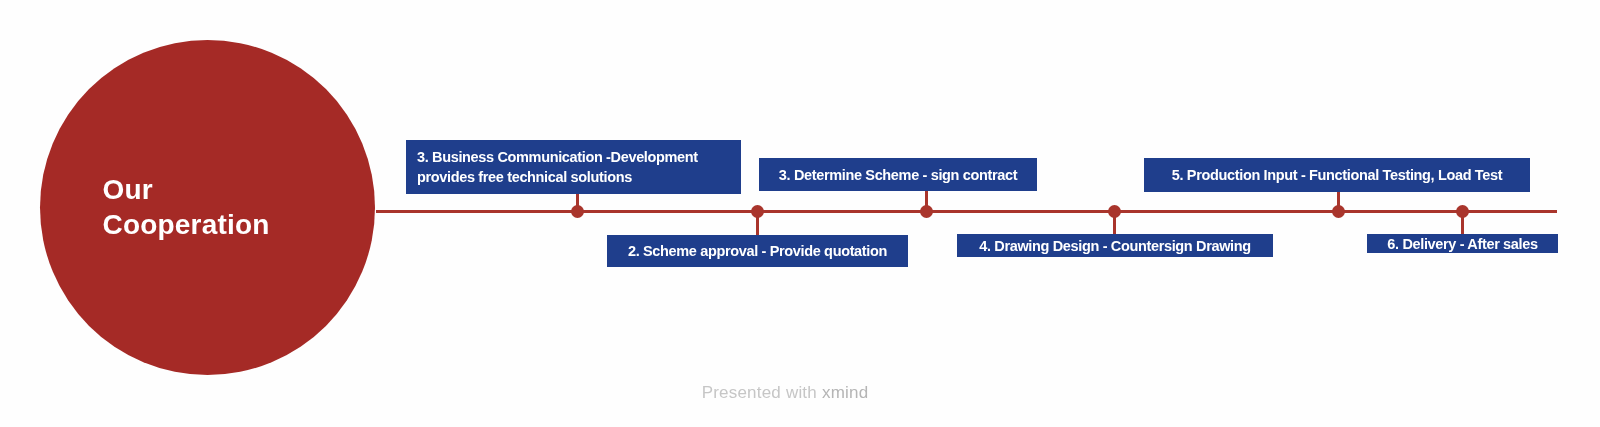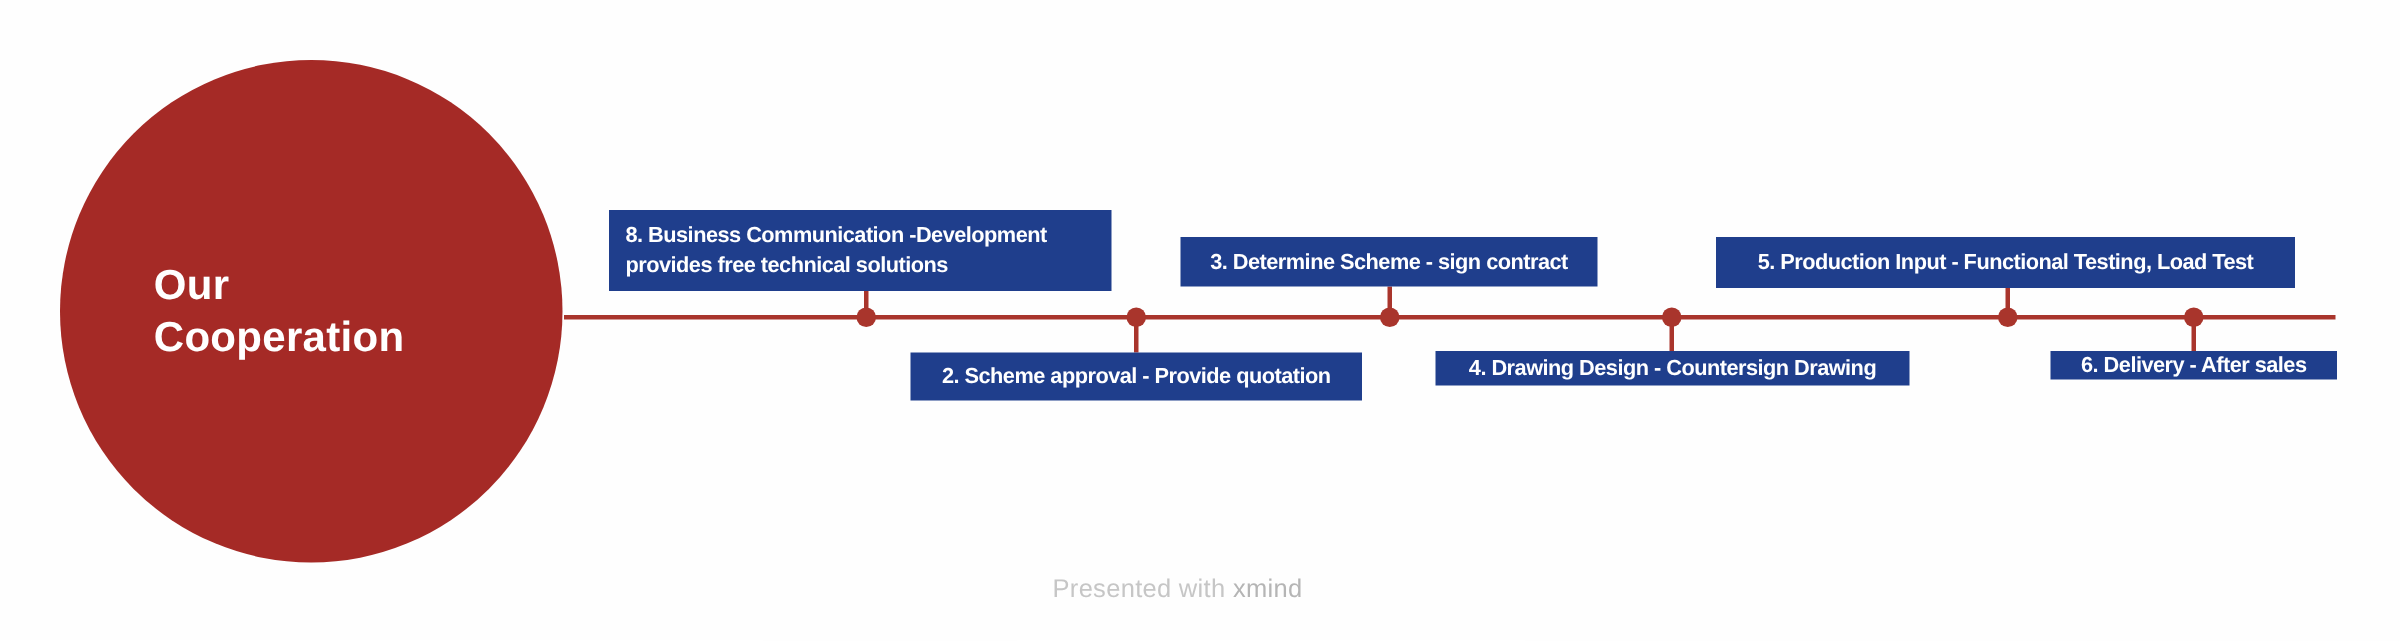--- a/index.html
+++ b/index.html
@@ -90,32 +90,32 @@
 
   <div class="main-circle">
     <div class="circle-title">Our Cooperation</div>
   </div>
 
   <div class="timeline-line"></div>
 
   <div class="stem" style="left:575.5px;top:194px;height:17px"></div>
   <div class="dot" style="left:570.5px;top:205px"></div>
   <div class="node multiline" style="left:406px;top:140px;width:335px;height:54px">
-    <span>8. Business Communication -Development provides free technical solutions</span>
+    <span>3. Business Communication -Development provides free technical solutions</span>
   </div>
 
   <div class="stem" style="left:755.5px;top:212px;height:23px"></div>
   <div class="dot" style="left:750.5px;top:205px"></div>
   <div class="node" style="left:607px;top:235px;width:301px;height:32px">
     <span>2. Scheme approval - Provide quotation</span>
   </div>
 
   <div class="stem" style="left:924.5px;top:191px;height:20px"></div>
   <div class="dot" style="left:919.5px;top:205px"></div>
-  <div class="node" style="left:787px;top:158px;width:278px;height:33px">
+  <div class="node" style="left:759px;top:158px;width:278px;height:33px">
     <span>3. Determine Scheme - sign contract</span>
   </div>
 
   <div class="stem" style="left:1112.5px;top:212px;height:22px"></div>
   <div class="dot" style="left:1107.5px;top:205px"></div>
   <div class="node" style="left:957px;top:234px;width:316px;height:23px">
     <span>4. Drawing Design - Countersign Drawing</span>
   </div>
 
   <div class="stem" style="left:1336.5px;top:192px;height:19px"></div>

